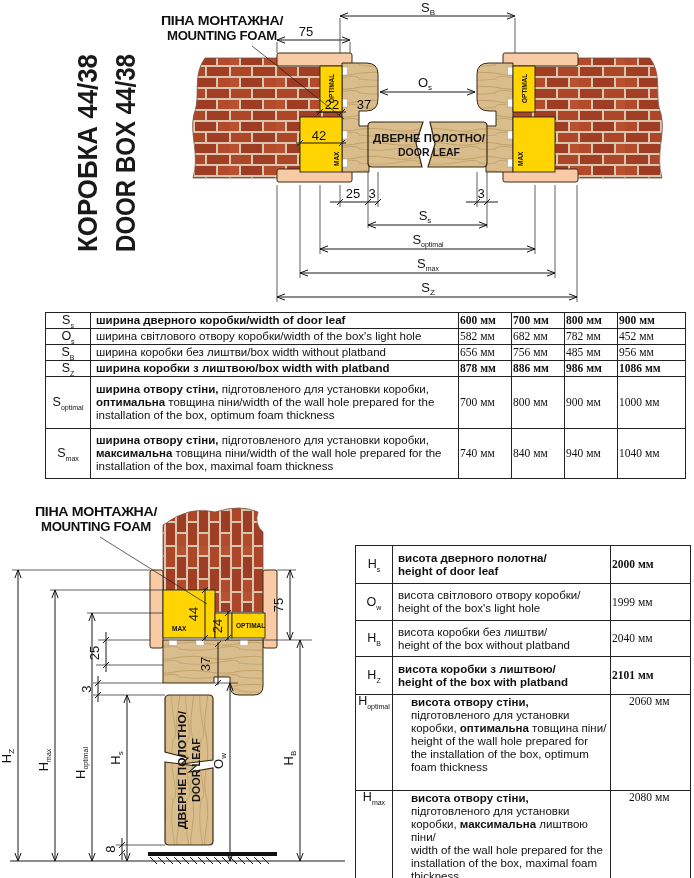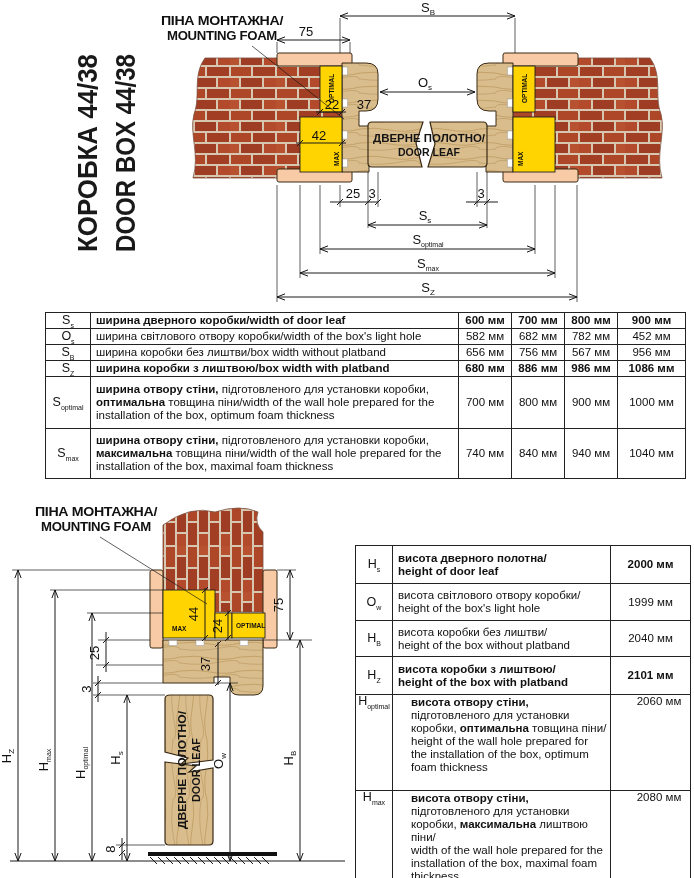--- a/index.html
+++ b/index.html
@@ -22,21 +22,21 @@
   .outl{stroke:#3a2a15;stroke-width:1;}
   
   table{border-collapse:collapse;table-layout:fixed;position:absolute;
         font-size:11.5px;line-height:13px;color:#111;}
   td{border:1px solid #222;vertical-align:middle;padding:1px 3px;overflow:hidden;}
   #table1{left:45px;top:312px;width:640px;}
   #table2{left:355px;top:545px;width:335px;}
   #table1 td.sym,#table2 td.sym{text-align:center;font-size:12.5px;padding:0;}
   td.desc{padding-left:5px;}
   #table2 td.desc{white-space:pre-line;}
-  td.val{text-align:center;padding:0 1px;}
+  td.val{text-align:left;padding:0 1px;font-family:Liberation Serif, serif;}
   .b{font-weight:bold;}
   sub{font-size:7px;line-height:0;}
   tr.vtop td{vertical-align:top;padding-left:18px;}
   table{border:1.5px solid #222;}
 </style>
 </head>
 <body>
 
 <div class="page">
 
@@ -203,27 +203,27 @@
           <td class="val">582 мм</td>
           <td class="val">682 мм</td>
           <td class="val">782 мм</td>
           <td class="val">452 мм</td>
         </tr>
         <tr style="height: 14px;">
           <td class="sym"><span>S</span><sub>B</sub></td>
           <td class="desc"><span>ширина коробки без лиштви/box width without platband</span></td>
           <td class="val">656 мм</td>
           <td class="val">756 мм</td>
-          <td class="val">567 мм</td>
+          <td class="val">485 мм</td>
           <td class="val">956 мм</td>
         </tr>
         <tr style="height: 14px;">
           <td class="sym"><span>S</span><sub>Z</sub></td>
           <td class="desc b"><span class="b">ширина коробки з лиштвою/box width with platband</span></td>
-          <td class="val b">680 мм</td>
+          <td class="val b">878 мм</td>
           <td class="val b">886 мм</td>
           <td class="val b">986 мм</td>
           <td class="val b">1086 мм</td>
         </tr>
         <tr style="height: 52px;">
           <td class="sym"><span>S</span><sub>optimal</sub></td>
           <td class="desc"><span class="b">ширина отвору стіни,</span><span> підготовленого для установки коробки, </span><span class="b">оптимальна</span><span> товщина піни/width of the wall hole prepared for the installation of the box, optimum foam thickness</span></td>
           <td class="val">700 мм</td>
           <td class="val">800 мм</td>
           <td class="val">900 мм</td>

